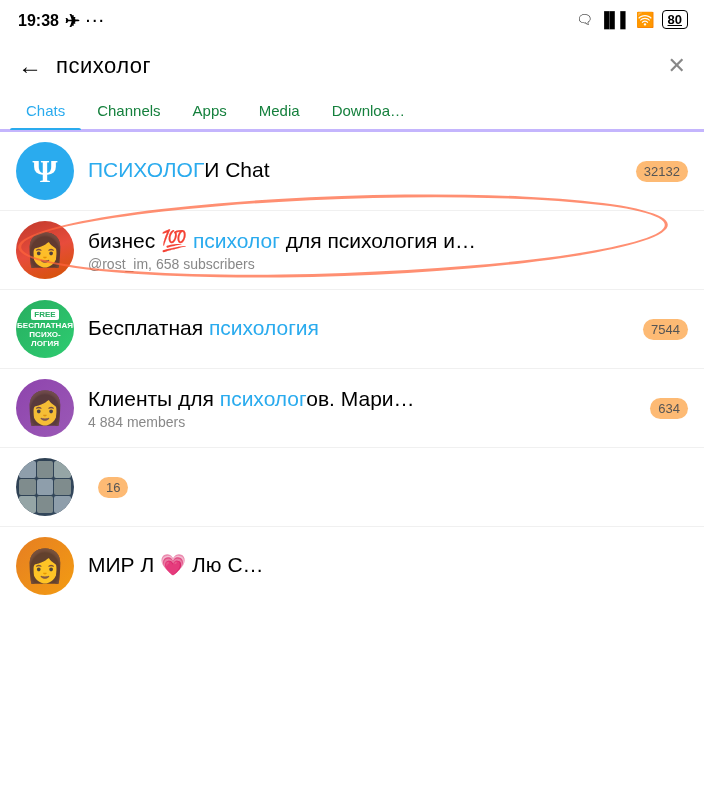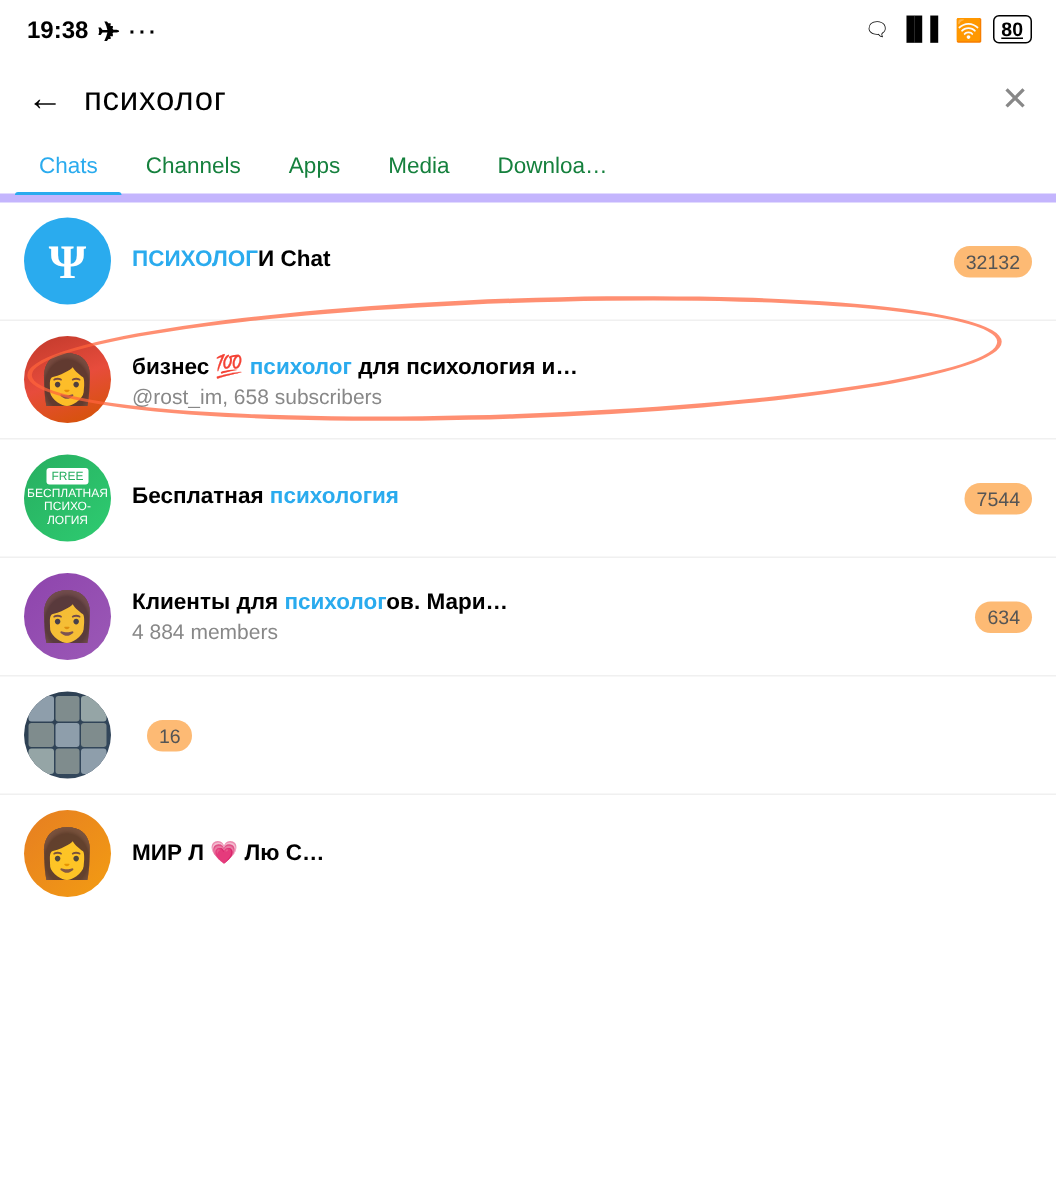--- a/index.html
+++ b/index.html
@@ -58,21 +58,21 @@
     }
     .close-btn {
       font-size: 22px;
       color: #888;
       cursor: pointer;
     }
 
     
     .tabs {
       display: flex;
-      border-bottom: 6px solid #c4b5fd;
+      border-bottom: 3px solid #c4b5fd;
       padding: 0 10px;
       gap: 0;
     }
     .tab {
       padding: 10px 16px;
       font-size: 15px;
       color: #15803d;
       cursor: pointer;
       position: relative;
       white-space: nowrap;
@@ -113,22 +113,22 @@
       display: flex;
       align-items: center;
       justify-content: center;
       overflow: hidden;
     }
     .item-content {
       flex: 1;
       overflow: hidden;
     }
     .item-title {
-      font-size: 15px;
-      font-weight: 700;
+      font-size: 21px;
+      font-weight: 400;
       color: #000;
       white-space: nowrap;
       overflow: hidden;
       text-overflow: ellipsis;
       margin-bottom: 3px;
     }
     .item-title .highlight {
       color: #2aabee;
     }
     .item-sub {
@@ -222,21 +222,21 @@
     <div class="item-content">
       <div class="item-title">
         <span>бизнес 💯 </span><span class="highlight">психолог</span><span> для психология и…</span>
       </div>
       <div class="item-sub">@rost_im, 658 subscribers</div>
     </div>
   </div>
 
   <div class="result-item">
     <div class="avatar" style="background:linear-gradient(135deg,#27ae60,#2ecc71);overflow:hidden;flex-direction:column;gap:0;">
-      <div style="display:flex;flex-direction:column;align-items:center;justify-content:center;width:100%;height:100%;font-size:9px;color:white;font-weight:normal;text-align:center;padding:4px;">
+      <div style="display:flex;flex-direction:column;align-items:center;justify-content:center;width:100%;height:100%;font-size:9px;color:white;font-weight:bold;text-align:center;padding:4px;">
         <span style="font-size:8px;background:white;color:#27ae60;padding:1px 3px;border-radius:2px;margin-bottom:2px;">FREE</span>
         <span style="font-size:8px;line-height:1.1;">БЕСПЛАТНАЯ<br>ПСИХО-<br>ЛОГИЯ</span>
       </div>
     </div>
     <div class="item-content">
       <div class="item-title">
         <span>Бесплатная </span><span class="highlight">психология</span>
       </div>
     </div>
     <div class="badge">7544</div>

